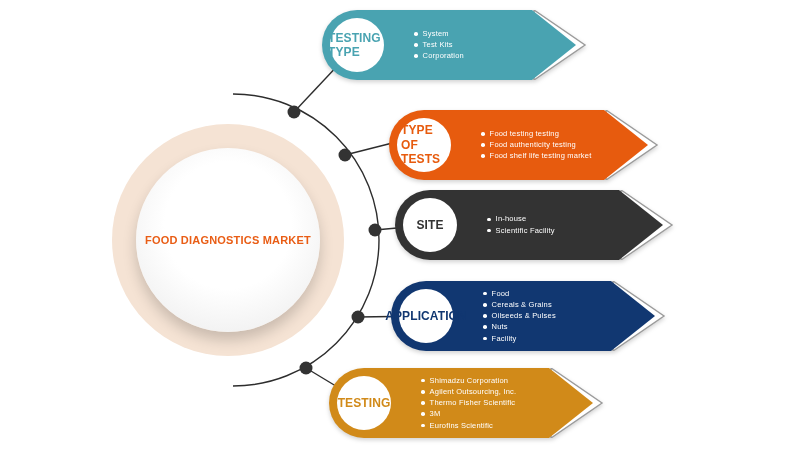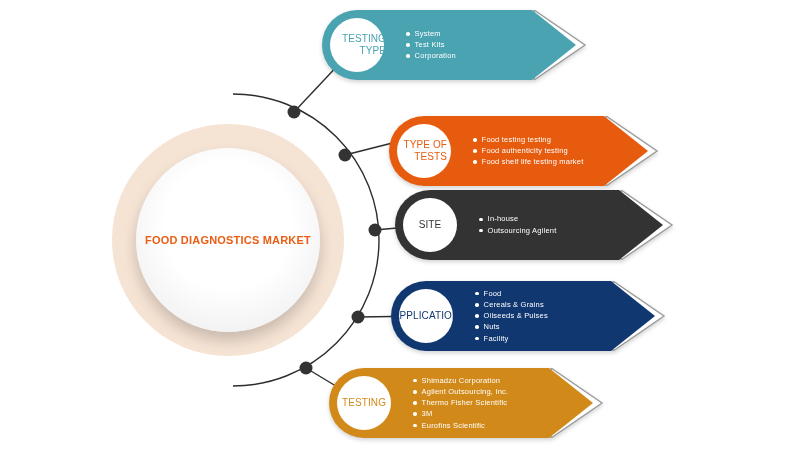--- a/index.html
+++ b/index.html
@@ -22,26 +22,26 @@
   }
   .hub-title{
     width:200px;text-align:center;font-weight:bold;font-size:11px;line-height:1.3;
     color:#E95D15;letter-spacing:0.2px;
   }
   
   .banner{position:absolute;height:70px;z-index:4;}
   .banner svg{position:absolute;left:0;top:0;filter:drop-shadow(0 2px 2px rgba(0,0,0,0.18));}
   .circle-label{
     position:absolute;left:6px;top:0;width:58px;height:70px;
-    display:flex;align-items:center;justify-content:center;text-align:right;
-    font-weight:normal;font-size:10px;line-height:1.2;letter-spacing:0.1px;
+    display:flex;align-items:center;justify-content:center;text-align:left;
+    font-weight:bold;font-size:12px;line-height:1.2;letter-spacing:0.1px;
   }
   .b2 .circle-label{width:46px;left:12px;}
   .bullets{
-    position:absolute;left:80px;top:0;bottom:0;right:30px;margin:4px;padding:0;
+    position:absolute;left:80px;top:0;bottom:0;right:30px;margin:12px;padding:0;
     display:flex;flex-direction:column;justify-content:center;list-style:none;
   }
   .bullets li{
     display:flex;align-items:center;color:#ffffff;font-size:7.5px;line-height:1.32;
     margin:0.7px 0;letter-spacing:0.2px;
   }
   .bullets li::before{
     content:"";flex:0 0 auto;width:3.6px;height:3.6px;border-radius:50%;
     background:#ffffff;margin-right:5px;
   }
@@ -84,21 +84,21 @@
       <circle class="hub-circle-fill" cx="35" cy="35" r="27"></circle>
     </svg>
     <div class="circle-label">TESTING TYPE</div>
     <ul class="bullets">
       <li>System</li>
       <li>Test Kits</li>
       <li>Corporation</li>
     </ul>
   </div>
 
-  <div class="banner b2" style="left:389px;top:116px;width:271px">
+  <div class="banner b2" style="left:389px;top:110px;width:271px">
     <svg width="271" height="70">
       <polygon class="chevron" points="217,0 268,35 217,70"></polygon>
       <path class="arrow" d="M 35 0 H 215 L 259 35 L 215 70 H 35 A 35 35 0 0 1 35 0 Z"></path>
       <circle class="hub-circle-fill" cx="35" cy="35" r="27"></circle>
     </svg>
     <div class="circle-label">TYPE OF TESTS</div>
     <ul class="bullets">
       <li>Food testing testing</li>
       <li>Food authenticity testing</li>
       <li>Food shelf life testing market</li>
@@ -107,21 +107,21 @@
 
   <div class="banner b3" style="left:395px;top:190px;width:280px">
     <svg width="280" height="70">
       <polygon class="chevron" points="226,0 277,35 226,70"></polygon>
       <path class="arrow" d="M 35 0 H 224 L 268 35 L 224 70 H 35 A 35 35 0 0 1 35 0 Z"></path>
       <circle class="hub-circle-fill" cx="35" cy="35" r="27"></circle>
     </svg>
     <div class="circle-label">SITE</div>
     <ul class="bullets">
       <li>In-house</li>
-      <li>Outsourcing Agilent</li>
+      <li>Scientific Facility</li>
     </ul>
   </div>
 
   <div class="banner b4" style="left:391px;top:281px;width:276px">
     <svg width="276" height="70">
       <polygon class="chevron" points="222,0 273,35 222,70"></polygon>
       <path class="arrow" d="M 35 0 H 220 L 264 35 L 220 70 H 35 A 35 35 0 0 1 35 0 Z"></path>
       <circle class="hub-circle-fill" cx="35" cy="35" r="27"></circle>
     </svg>
     <div class="circle-label">APPLICATION</div>

